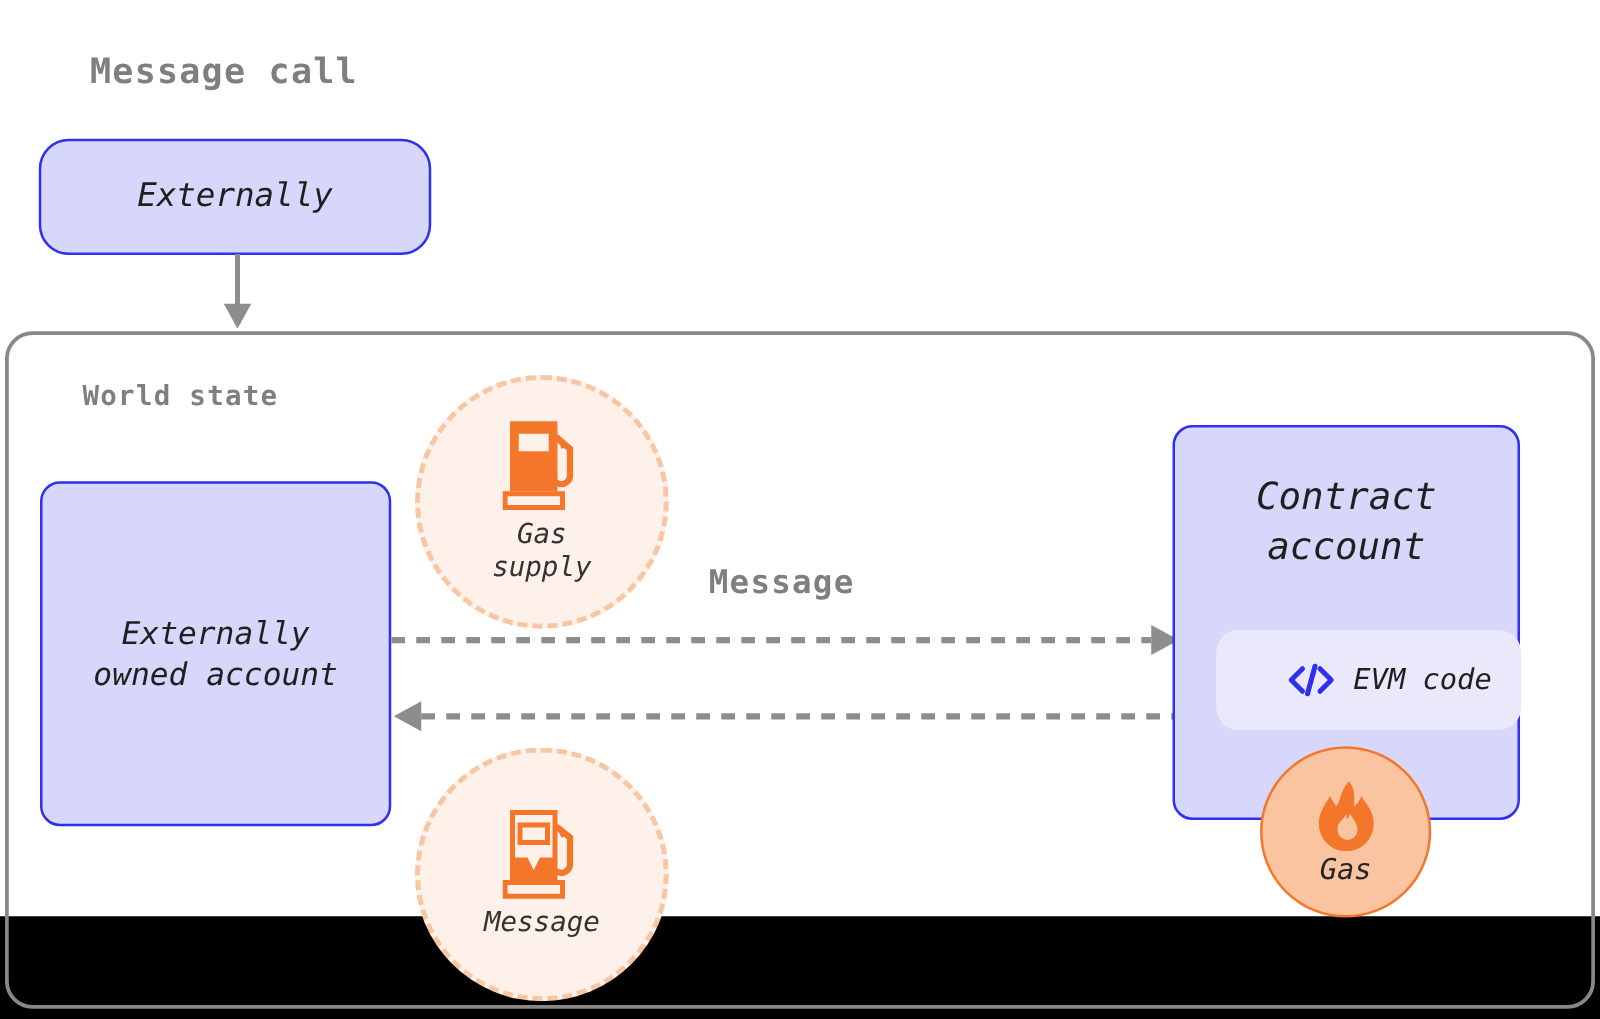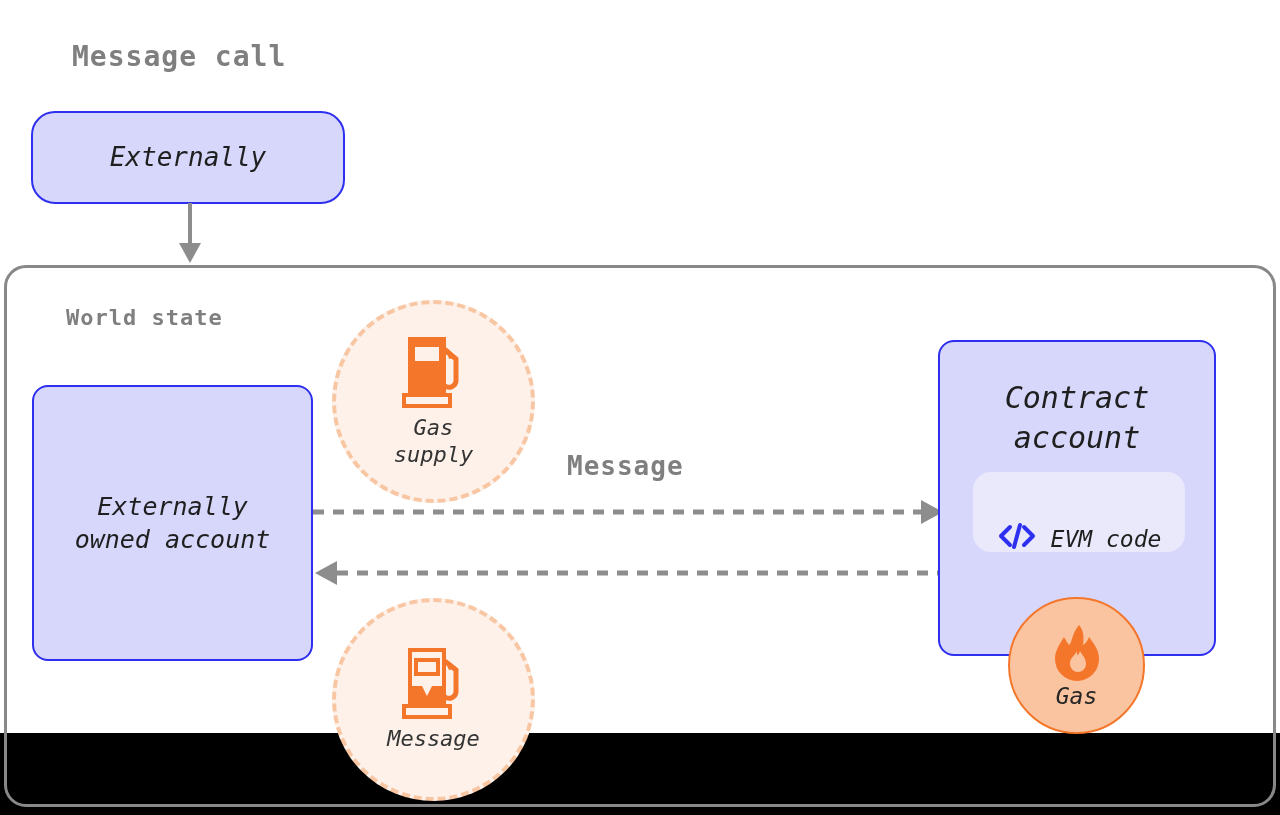--- a/index.html
+++ b/index.html
@@ -122,29 +122,30 @@
   #contract-title {
     position: absolute;
     left: 0; right: 0;
     top: 36px;
     font-size: 30px;
     text-align: center;
   }
   #chip-evm-code {
     position: absolute;
     left: 33px;
-    top: 130px;
+    top: 162px;
     width: 212px;
     height: 80px;
     border-radius: 18px;
     background: #e9e9fb;
     display: flex;
-    align-items: flex-end;
+    align-items: center;
     justify-content: center;
     gap: 14px;
+    padding-left: 32px;
   }
   #chip-evm-code .code-glyph {
     display: inline-flex;
     width: 40px;
     height: 32px;
     align-items: center;
     justify-content: center;
   }
   #chip-evm-code .evm-text {
     font-family: "DejaVu Sans Mono", "Liberation Mono", monospace;

